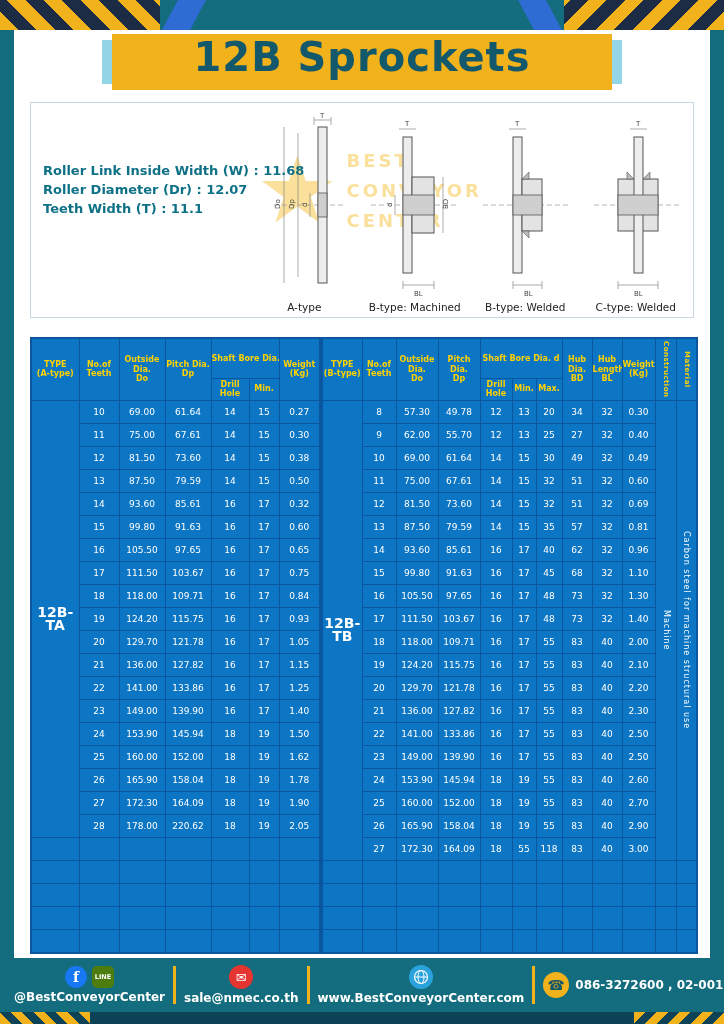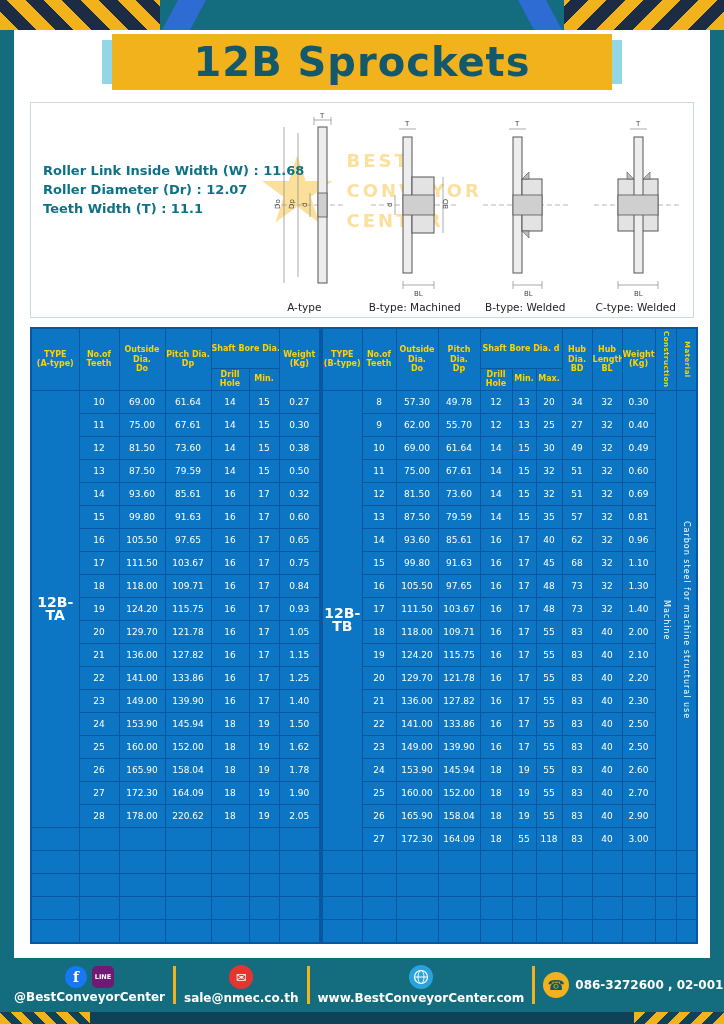--- a/index.html
+++ b/index.html
@@ -14,21 +14,21 @@
   .hz-left{left:0}
   .hz-right{right:0;background:repeating-linear-gradient(-45deg,#f2b21c 0 13px,#1c2c44 13px 26px)}
   .hz-blue{position:absolute;top:0;height:30px;width:28px;background:#2e6bd3}
   .hz-blue-left{left:170px;transform:skewX(-28deg)}
   .hz-blue-right{right:170px;transform:skewX(28deg)}
   .edge-left{position:absolute;left:0;top:0;width:14px;height:1024px;background:#136d7e;z-index:4}
   .edge-right{position:absolute;right:0;top:0;width:14px;height:1024px;background:#136d7e;z-index:4}
 
   
   .banner{position:absolute;top:34px;left:50%;transform:translateX(-50%);width:500px;height:56px;
-          background:#f2b21c;display:flex;align-items:center;justify-content:center;z-index:3}
+          background:#f2b21c;display:flex;align-items:flex-start;justify-content:center;z-index:3}
   .banner-cap{position:absolute;top:6px;width:10px;height:44px;background:#93d6e6}
   .banner-cap.left{left:-10px}.banner-cap.right{right:-10px}
   .title{font-size:40px;font-weight:bold;color:#14596b;letter-spacing:1px}
 
   
   .specbox{position:absolute;top:102px;left:30px;width:664px;height:216px;background:#fff;
            border:1px solid #c9d8de;z-index:2}
   .spec-lines{position:absolute;left:12px;top:58px;z-index:2}
   .spec-line{font-size:13px;font-weight:bold;color:#0e7186;line-height:19px;white-space:nowrap}
   .watermark{position:absolute;left:225px;top:42px;display:flex;align-items:center;gap:8px;
@@ -42,21 +42,21 @@
   .fig figcaption{font-size:10.5px;color:#222;margin-top:2px;white-space:nowrap}
   .dwg .plate{fill:#ededed;stroke:#555;stroke-width:1}
   .dwg .hub{fill:#e3e3e3;stroke:#555;stroke-width:1}
   .dwg .bore{fill:#cfcfcf;stroke:#555;stroke-width:.8}
   .dwg .cl{stroke:#999;stroke-width:.7;stroke-dasharray:5 3}
   .dwg .dim{stroke:#888;stroke-width:.7}
   .dwg .weld{fill:#bbb;stroke:#555;stroke-width:.6}
   .dwg text{fill:#444;font-size:7px;font-family:"DejaVu Sans",sans-serif}
 
   
-  .tables{position:absolute;left:30px;top:327px;width:664px;display:flex;z-index:2}
+  .tables{position:absolute;left:30px;top:337px;width:664px;display:flex;z-index:2}
   table.tbl{border-collapse:collapse;table-layout:fixed;background:#0d76c4;border:2px solid #0a57a0}
   .tbl-a{width:289px}.tbl-b{width:375px}
   .tbl th,.tbl td{border:1px solid #0a57a0;text-align:center;vertical-align:middle;padding:0;overflow:hidden}
   .tbl th{color:#ffd200;font-weight:bold;font-size:8px;line-height:9.5px;white-space:pre-line}
   .tbl thead tr:first-child th{height:40px}
   .tbl thead tr:last-child th{height:22px}
   .tbl td{color:#fff;font-size:9px;height:22px;line-height:22px;white-space:nowrap}
   .tbl .type-cell{font-size:14px;font-weight:bold;line-height:13px;white-space:normal}
   .tbl .vcell{writing-mode:vertical-rl;font-size:8px;line-height:18px;letter-spacing:1px;
               white-space:nowrap;padding:4px 0;overflow:visible}
@@ -66,21 +66,21 @@
   
   .footer{position:absolute;left:0;bottom:0;width:724px;height:66px;background:#136d7e;z-index:6}
   .footer-content{display:flex;align-items:center;height:54px;padding:0 16px 0 12px;gap:6px}
   .fsec{display:flex;flex-direction:column;align-items:center;justify-content:center;gap:2px;flex:1 1 auto;padding:0 2px}
   .fsec.row{flex-direction:row;gap:6px}
   .icons-row{display:flex;gap:5px;align-items:center}
   .flabel{color:#fff;font-weight:bold;font-size:12px;white-space:nowrap}
   .fsep{width:3px;height:38px;background:#f2b21c;flex:0 0 3px}
   .fb-icon{width:22px;height:22px;border-radius:50%;background:#1877f2;color:#fff;font-weight:bold;
            font-size:14px;display:flex;align-items:center;justify-content:center;font-family:"DejaVu Serif",serif}
-  .line-icon{width:22px;height:22px;border-radius:5px;background:#701a75;color:#fff;font-weight:bold;
+  .line-icon{width:22px;height:22px;border-radius:5px;background:#4d7c0f;color:#fff;font-weight:bold;
              font-size:6.5px;display:flex;align-items:center;justify-content:center}
   .mail-icon{width:24px;height:24px;border-radius:50%;background:#e53530;color:#fff;font-size:13px;
              display:flex;align-items:center;justify-content:center}
   .globe-icon{width:24px;height:24px;border-radius:50%;background:#2aa3dc;display:flex;align-items:center;justify-content:center}
   .phone-icon{width:26px;height:26px;border-radius:50%;background:#f2b21c;color:#11566b;font-size:14px;
               display:flex;align-items:center;justify-content:center}
   .footer-strip{position:absolute;bottom:0;left:0;width:724px;height:12px;background:#0e4256;overflow:hidden}
   .strip-hz{position:absolute;top:0;height:12px;width:90px;
             background:repeating-linear-gradient(45deg,#f2b21c 0 8px,#0e4256 8px 16px)}
   .strip-hz.left{left:0}

